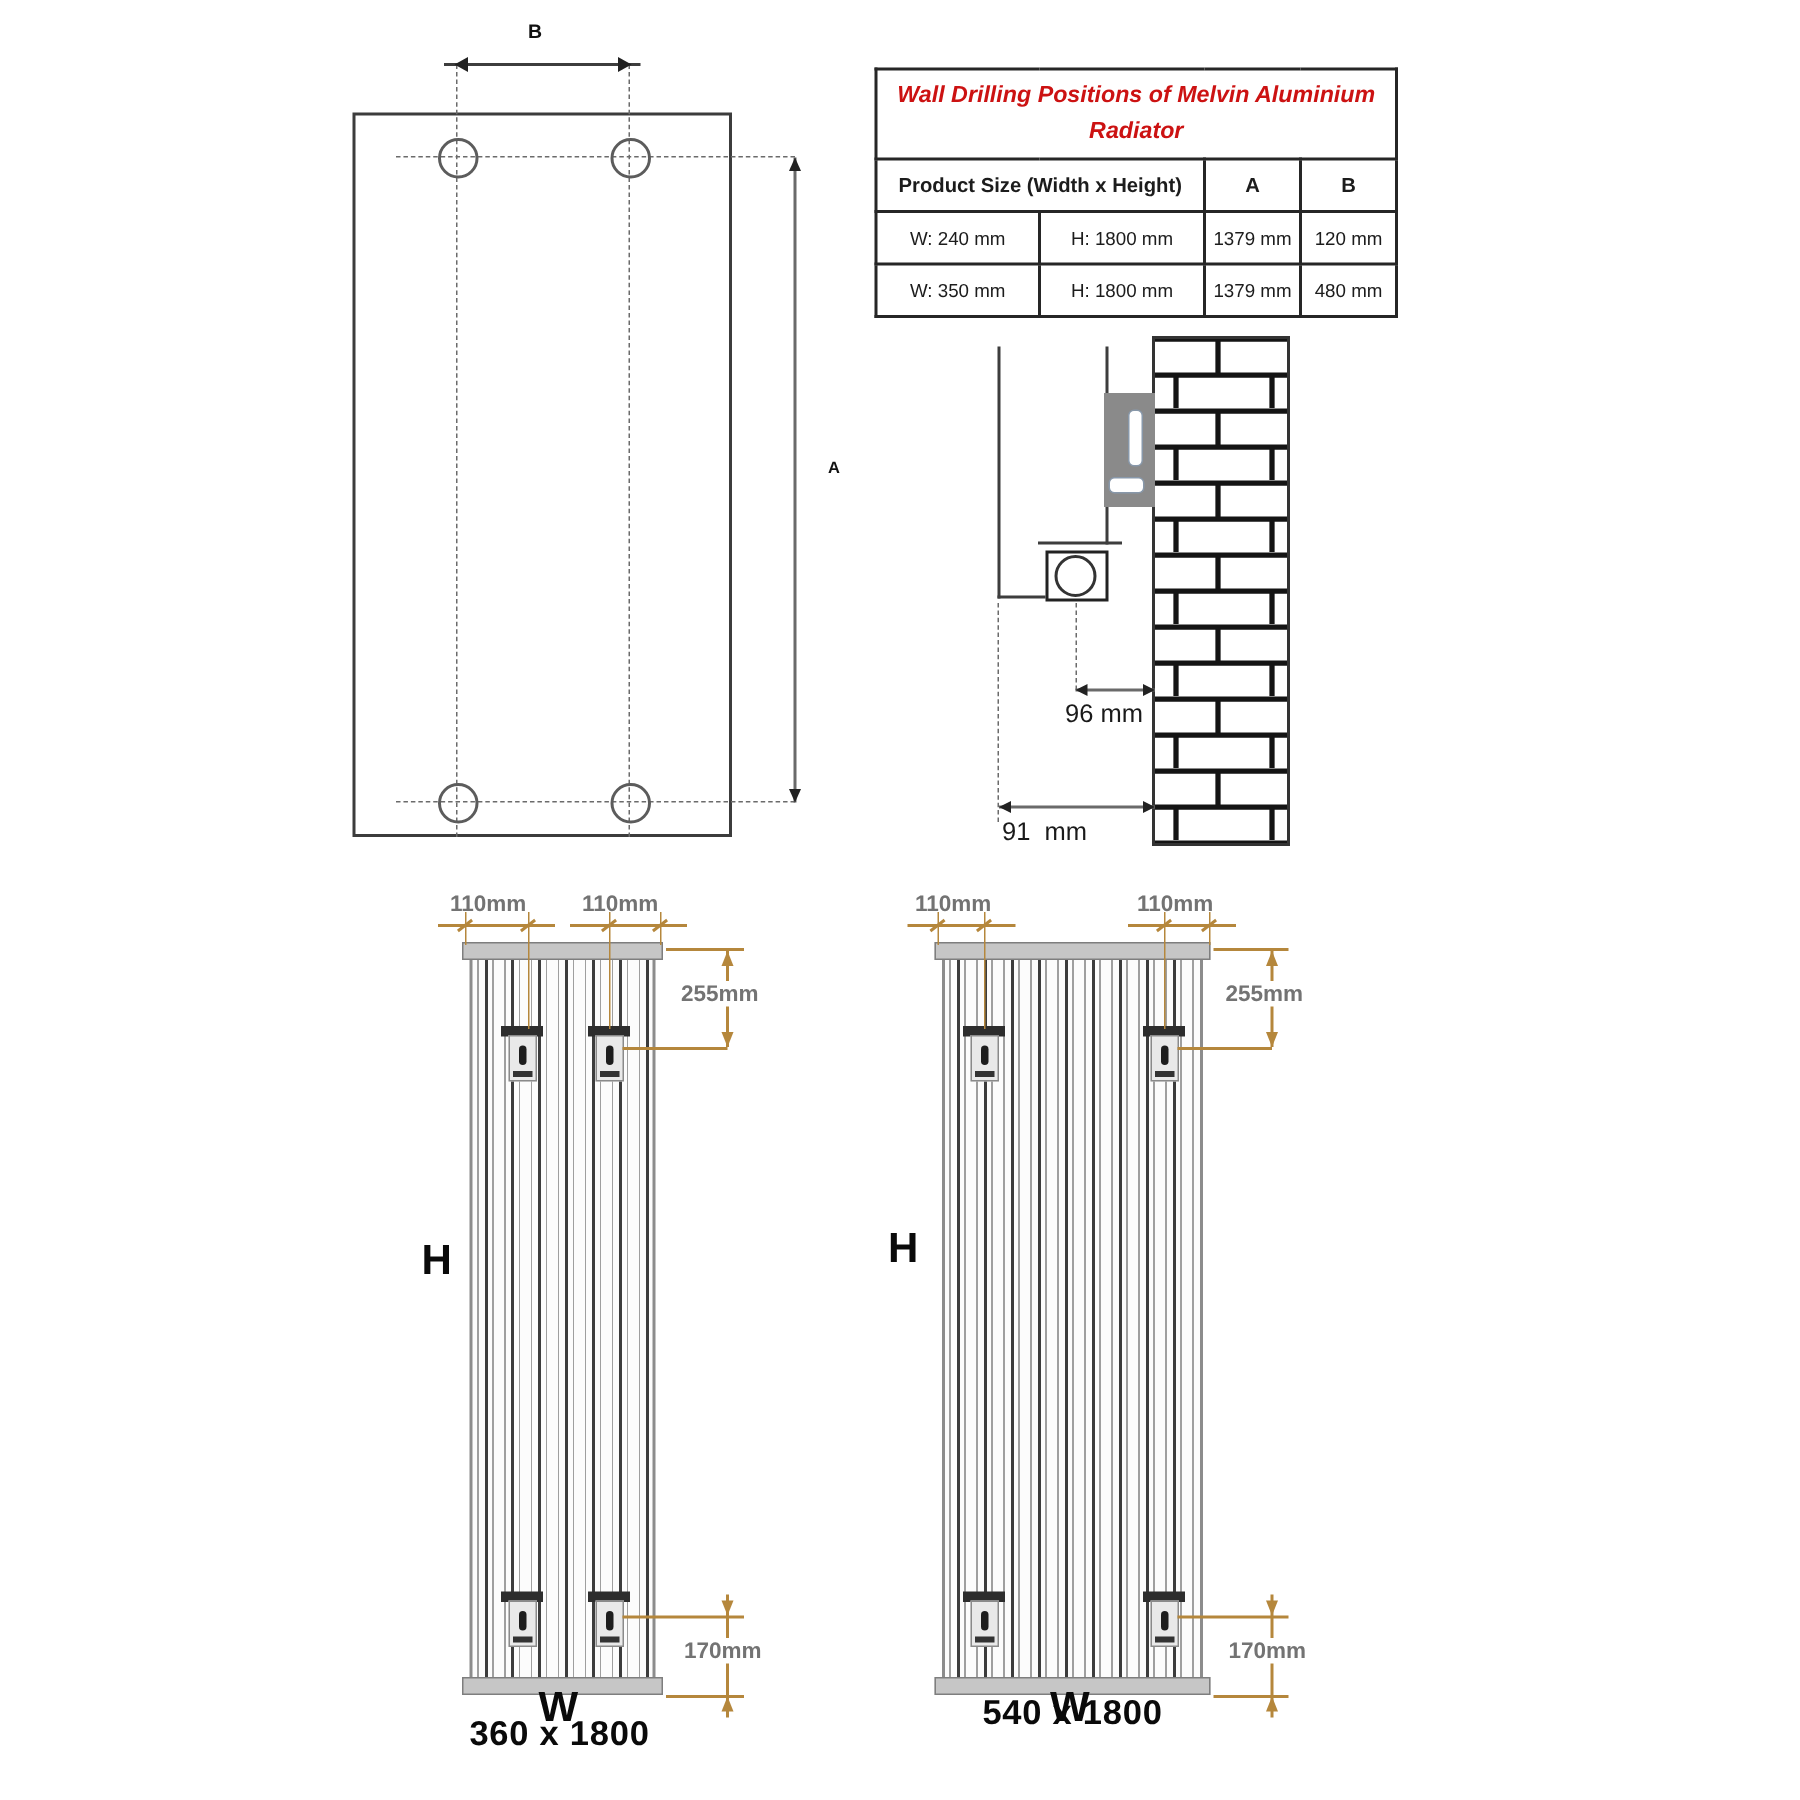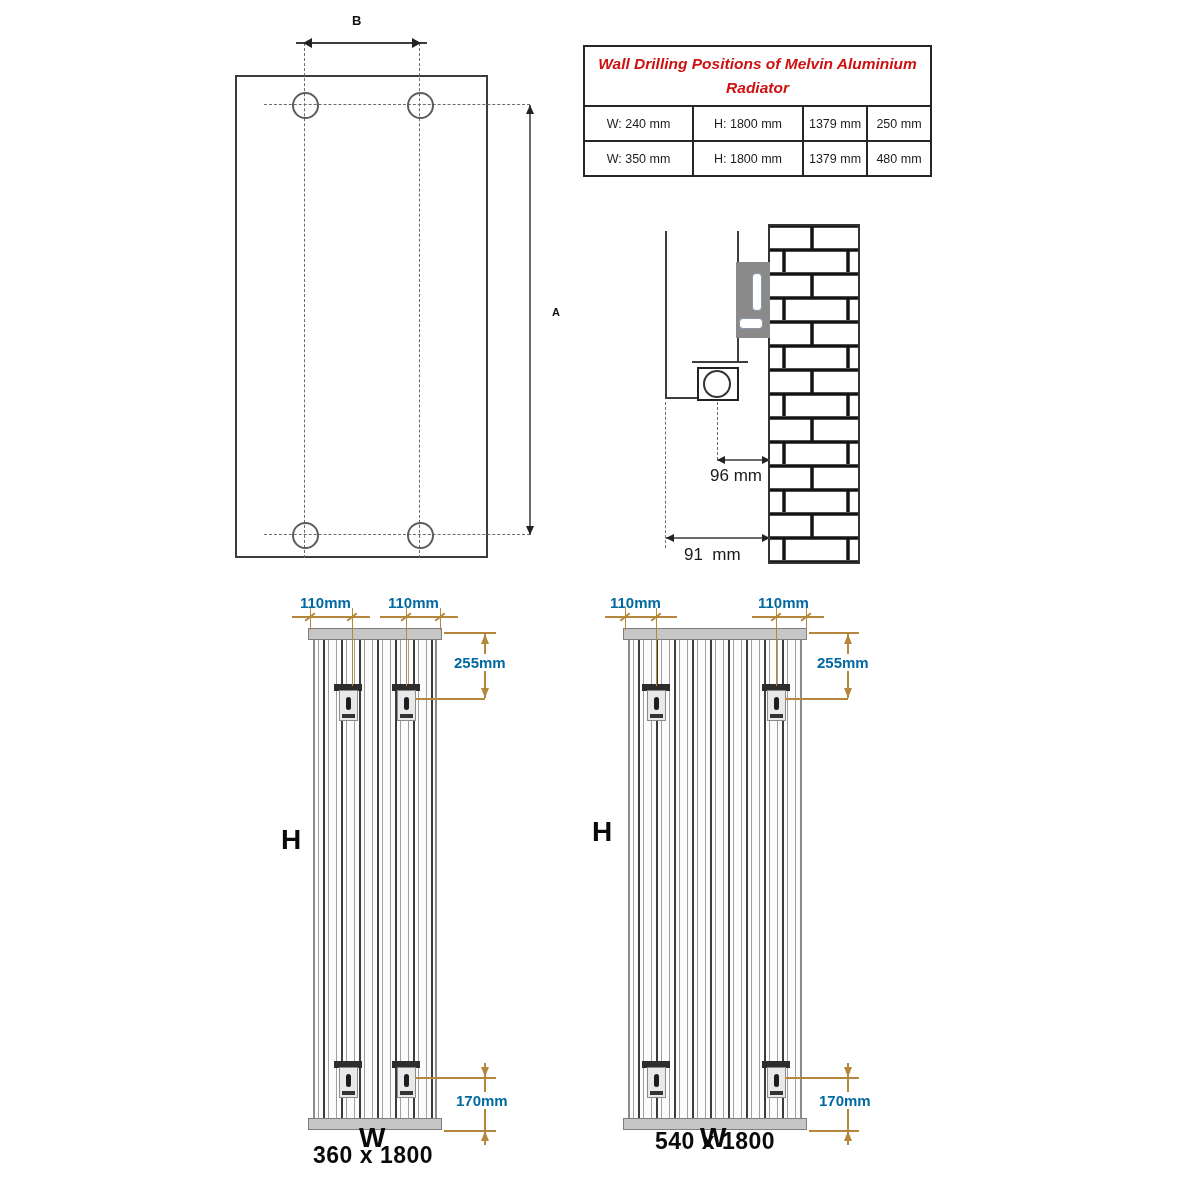--- a/index.html
+++ b/index.html
@@ -8,21 +8,21 @@
   .abs{position:absolute;}
   
   .ln{position:absolute;background:#3d3d3d;}
   .lngr{position:absolute;background:#6a6a6a;}
   .dashv{position:absolute;width:0;border-left:1.5px dashed #6b6b6b;}
   .dashh{position:absolute;height:0;border-top:1.5px dashed #6b6b6b;}
   .hole{position:absolute;width:27px;height:27px;border:2px solid #5c5c5c;border-radius:50%;box-sizing:border-box;background:transparent;}
   
   .tri{position:absolute;width:0;height:0;}
   
-  .dimlbl{position:absolute;font-weight:bold;font-size:15px;color:#0369a1;white-space:pre;}
+  .dimlbl{position:absolute;font-weight:bold;font-size:15px;color:#737373;white-space:pre;}
   .tanln{position:absolute;background:#b5873c;}
   .tick{position:absolute;width:2px;height:12px;background:#b5873c;transform:rotate(52deg);}
   .arrup{position:absolute;width:0;height:0;border-left:4px solid transparent;border-right:4px solid transparent;border-bottom:10px solid #b5873c;}
   .arrdn{position:absolute;width:0;height:0;border-left:4px solid transparent;border-right:4px solid transparent;border-top:10px solid #b5873c;}
   .onln{background:#fff;padding:0 2px;}
   
   .cap{position:absolute;height:12px;background:#c6c6c6;border:1px solid #7e7e7e;box-sizing:border-box;}
   .rbody{position:absolute;border-left:2px solid #8c8c8c;border-right:2px solid #8c8c8c;box-sizing:border-box;
     background:repeating-linear-gradient(90deg,
       #fcfcfc 0px,#fcfcfc 3px,#9f9f9f 3px,#9f9f9f 4px,
@@ -81,24 +81,29 @@
         <col style="width:109px">
         <col style="width:110px">
         <col style="width:64px">
         <col style="width:64px">
       </colgroup>
     <tbody>
         <tr>
           <td colspan="4" class="title-cell">Wall Drilling Positions of Melvin Aluminium Radiator</td>
         </tr>
     <tr>
+      <td colspan="2" class="hdr">Product Size (Width x Height)</td>
+      <td class="hdr">A</td>
+      <td class="hdr">B</td>
+    </tr>
+    <tr>
       <td class="cell">W: 240 mm</td>
       <td class="cell">H: 1800 mm</td>
       <td class="cell">1379 mm</td>
-      <td class="cell">250 mm</td>
+      <td class="cell">120 mm</td>
     </tr>
     <tr>
       <td class="cell">W: 350 mm</td>
       <td class="cell">H: 1800 mm</td>
       <td class="cell">1379 mm</td>
       <td class="cell">480 mm</td>
     </tr>
   </tbody>
     </table>
 
@@ -132,21 +137,21 @@
     <div class="dashv" style="left:117px;top:202px;height:58px;"></div>
 
     <div class="lngr" style="left:117px;top:259px;width:53px;height:1.5px;"></div>
     <div class="tri" style="left:117px;top:256px;border-top:4px solid transparent;border-bottom:4px solid transparent;border-right:8px solid #222;"></div>
     <div class="tri" style="left:162px;top:256px;border-top:4px solid transparent;border-bottom:4px solid transparent;border-left:8px solid #222;"></div>
     <div class="mmlbl" style="left:110px;top:266px;">96 mm</div>
 
     <div class="lngr" style="left:66px;top:337px;width:104px;height:1.5px;"></div>
     <div class="tri" style="left:66px;top:334px;border-top:4px solid transparent;border-bottom:4px solid transparent;border-right:8px solid #222;"></div>
     <div class="tri" style="left:162px;top:334px;border-top:4px solid transparent;border-bottom:4px solid transparent;border-left:8px solid #222;"></div>
-    <div class="mmlbl" style="left:84px;top:345px;">91  mm</div>
+    <div class="mmlbl" style="left:68px;top:345px;">91  mm</div>
   </div>
 
   <div class="abs" style="left:0;top:580px;width:560px;height:620px;">
 
     <div class="cap" style="left:308px;top:48px;width:134px;"></div>
     <div class="rbody" style="left:313px;top:60px;width:124px;height:478px;"></div>
     <div class="cap" style="left:308px;top:538px;width:134px;"></div>
 
     <div class="bracket" style="left:337px;top:104px;">
         <div class="bar"></div>

